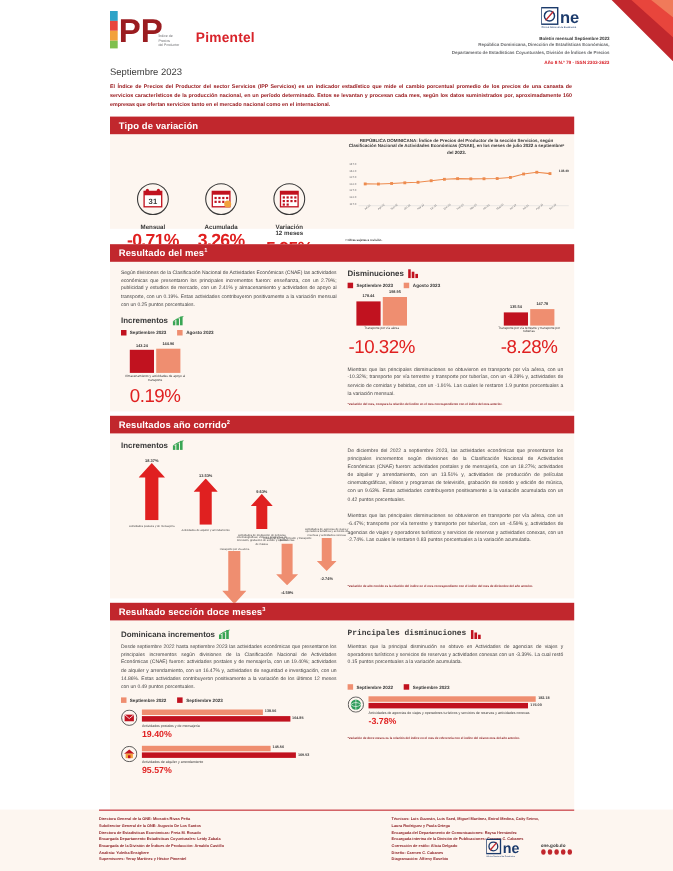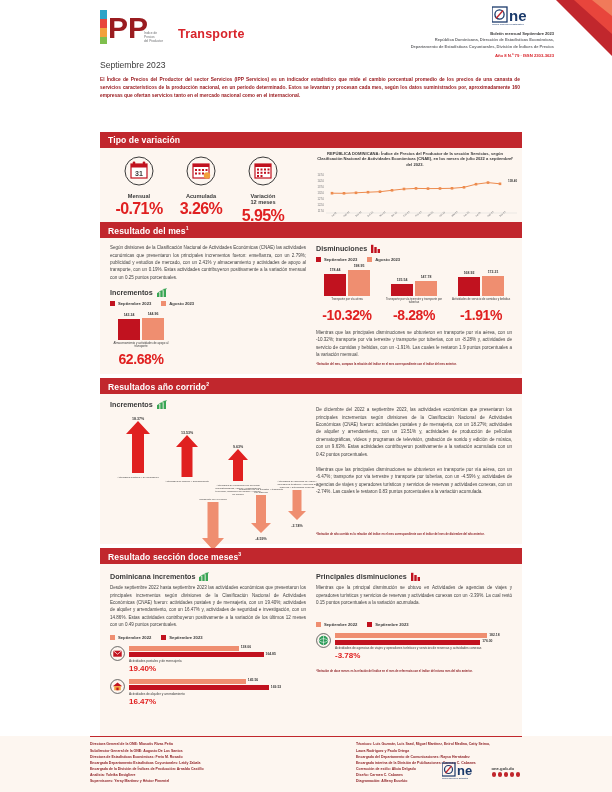--- a/index.html
+++ b/index.html
@@ -82,30 +82,30 @@
   .bar .vlabel {
     position:absolute; top:-6.5px; left:50%; transform:translateX(-50%);
     font-size:3.5px; font-weight:bold; color:#3a3a3a; white-space:nowrap;
   }
   .bar.dark { background:#c1121f; }
   .bar.light { background:#ef8e70; }
   .grp-cap {
     font-size:2.9px; color:#3a3a3a; line-height:1.2; margin-top:1.5px; height:7px;
   }
   .grp-pct {
-    font-size:14px; font-weight:bold; color:#e02020; margin-top:2px; letter-spacing:-.4px;
+    font-size:17px; font-weight:normal; color:#e02020; margin-top:2px; letter-spacing:-.4px;
   }
   .grp-pct.neg { color:#e02020; }
 
   .footnote {
     font-size:2.75px; color:#8b1a1f; font-weight:bold; line-height:1.4; margin-top:5px;
   }
 
   
-  .varrow { display:flex; justify-content:flex-end; padding: 8px 4px 2px; }
+  .varrow { display:flex; justify-content:flex-end; padding: 8px 4px 2px; margin-top: 36px; }
   .varcard { text-align:center; width:62px; }
   .varcard .cap { font-size:5.6px; font-weight:bold; color:#3a3a3a; line-height:1.25; margin-top:3px; }
   .varcard .val { font-size:16px; font-weight:bold; color:#e02020; margin-top:1px; letter-spacing:-.6px; }
 
   
   .chart-title {
     font-size:4.1px; font-weight:bold; color:#3a3a3a; text-align:center;
     line-height:1.45; padding: 3px 6px 0;
   }
   .chart-area { position:relative; height:62px; margin: 3px 4px 0 4px; }
@@ -172,21 +172,21 @@
         <rect x="0" y="11" width="7" height="9" fill="#e8453c"></rect>
         <rect x="0" y="20" width="7" height="9" fill="#f2a13c"></rect>
         <rect x="0" y="29" width="7" height="7" fill="#7fbf4d"></rect>
         <text x="8" y="30" font-family="Liberation Sans, sans-serif" font-size="30" font-weight="bold" fill="#9a1c20">PP</text>
         <text x="44" y="26" font-family="Liberation Sans, sans-serif" font-size="3.2" fill="#6d6e71">Índice de</text>
         <text x="44" y="30" font-family="Liberation Sans, sans-serif" font-size="3.2" fill="#6d6e71">Precios</text>
         <text x="44" y="34" font-family="Liberation Sans, sans-serif" font-size="3.2" fill="#6d6e71">del Productor</text>
       </svg>
     </div>
 
-    <div class="hdr-servicios">Transporte</div>
+    <div class="hdr-servicios">Pimentel</div>
 
     <div class="one-block">
       <div class="one-logo">
         <svg width="62" height="20" viewBox="0 0 62 20">
           <rect x="0" y="1" width="15" height="15" fill="none" stroke="#1b3a6b" stroke-width="1.3"></rect>
           <circle cx="7.5" cy="8.5" r="4.6" fill="none" stroke="#1b3a6b" stroke-width="1.3"></circle>
           <line x1="4" y1="12.5" x2="11" y2="4.5" stroke="#c1272d" stroke-width="1.3"></line>
           <text x="17" y="15" font-family="Liberation Sans, sans-serif" font-size="15" font-weight="bold" fill="#1b3a6b">ne</text>
           <text x="0" y="19.3" font-family="Liberation Sans, sans-serif" font-size="2.3" fill="#1b3a6b">Oficina Nacional de Estadística</text>
         </svg>
@@ -196,21 +196,21 @@
         <div>República Dominicana, Dirección de Estadísticas Económicas,</div>
         <div>Departamento de Estadísticas Coyunturales, División de Índices de Precios</div>
       </div>
       <div class="one-year">Año 8 N.º 79 · ISSN 2303-3623</div>
     </div>
   </div>
 
   <div class="date-line">Septiembre 2023</div>
   <div class="intro">El Índice de Precios del Productor del sector Servicios (IPP Servicios) es un indicador estadístico que mide el cambio porcentual promedio de los precios de una canasta de servicios característicos de la producción nacional, en un período determinado. Estos se levantan y procesan cada mes, según los datos suministrados por, aproximadamente 160 empresas que ofertan servicios tanto en el mercado nacional como en el internacional.</div>
 
-  <div class="panel" style="left:100px; top:132px; width:422px; height:102px;">
+  <div class="panel" style="left:100px; top:106px; width:422px; height:102px;">
     <div class="band">
       <span>Tipo de variación</span>
     </div>
     <div class="two-col" style="padding:0 4px;">
       <div class="col-l" style="width:200px;">
         <div class="varrow">
 
           <div class="varcard">
             <svg width="30" height="30" viewBox="0 0 30 30">
               <circle cx="15" cy="15" r="14" fill="none" stroke="#3a3a3a" stroke-width="1"></circle>
@@ -360,21 +360,21 @@
             <div class="grp">
               <div class="grp-bars">
                 <div class="bar dark" style="height:21px;">
                     <span class="vlabel">143.24</span>
                   </div>
                 <div class="bar light" style="height:22px;">
                     <span class="vlabel">144.96</span>
                   </div>
               </div>
               <div class="grp-cap">Almacenamiento y actividades de apoyo al transporte</div>
-              <div class="grp-pct">62.68%</div>
+              <div class="grp-pct">0.19%</div>
             </div>
           </div>
         </div>
 
         <div class="col-r">
           <div class="sec-label" style="margin-top:0;">
             <span>Disminuciones</span>
             <svg class="mini-bars" width="11" height="9" viewBox="0 0 11 9">
               <rect x="0" y="0.8" width="2.4" height="8.2" fill="#c1121f"></rect>
               <rect x="3.3" y="3" width="2.4" height="6" fill="#c1121f"></rect>
@@ -409,32 +409,20 @@
                 <div class="bar dark" style="height:12px;">
                     <span class="vlabel">135.54</span>
                   </div>
                 <div class="bar light" style="height:15px;">
                     <span class="vlabel">147.78</span>
                   </div>
               </div>
               <div class="grp-cap">Transporte por vía terrestre y transporte por tuberías</div>
               <div class="grp-pct neg">-8.28%</div>
             </div>
-            <div class="grp">
-              <div class="grp-bars">
-                <div class="bar dark" style="height:19px;">
-                    <span class="vlabel">168.92</span>
-                  </div>
-                <div class="bar light" style="height:20px;">
-                    <span class="vlabel">172.21</span>
-                  </div>
-              </div>
-              <div class="grp-cap">Actividades de servicio de comidas y bebidas</div>
-              <div class="grp-pct neg">-1.91%</div>
-            </div>
           </div>
           <div class="ptext" style="margin-top:6px;">Mientras que las principales disminuciones se obtuvieron en  transporte por vía aérea, con un -10.32%; transporte por vía terrestre y transporte por tuberías, con un -8.28% y, actividades de servicio de comidas y bebidas, con un -1.91%. Las cuales le restaron  1.9 puntos porcentuales a la variación mensual.</div>
           <div class="footnote">¹Variación del mes, compara la relación del índice en el mes correspondiente con el índice del mes anterior.</div>
         </div>
 
       </div>
     </div>
   </div>
 
   <div class="panel" style="left:100px; top:378px; width:422px; height:166px;">
@@ -576,28 +564,28 @@
               <rect x="6.8" y="9.2" width="2.4" height="2.8" fill="#c1121f"></rect>
             </svg>
             <div class="hbars">
               <div class="hbar light" style="width:66%;">
                   <span class="lbl">145.56</span>
                 </div>
               <div class="hbar dark" style="width:79%;">
                   <span class="lbl">169.53</span>
                 </div>
               <div class="hcap">Actividades de alquiler y arrendamiento</div>
-              <div class="hpct">16.47%</div>
+              <div class="hpct">95.57%</div>
             </div>
           </div>
 
         </div>
 
         <div class="col-r">
-          <div class="sec-label" style="margin:2px 0 3px;">
+          <div class="sec-label" style="margin:2px 0 3px;font-family:Liberation Mono, monospace;">
             <span>Principales disminuciones</span>
             <svg class="mini-bars" width="11" height="9" viewBox="0 0 11 9">
               <rect x="0" y="0.8" width="2.4" height="8.2" fill="#c1121f"></rect>
               <rect x="3.3" y="3" width="2.4" height="6" fill="#c1121f"></rect>
               <rect x="6.6" y="5" width="2.4" height="4" fill="#c1121f"></rect>
             </svg>
           </div>
           <div class="ptext">Mientras que la principal disminución se obtuvo en Actividades de agencias de viajes y operadores turísticos y servicios de reservas y actividades conexas con un -3.39%. La cual restó 0.15 puntos porcentuales a la variación acumulada.</div>
 
           <div class="legend" style="margin-top:16px;">

